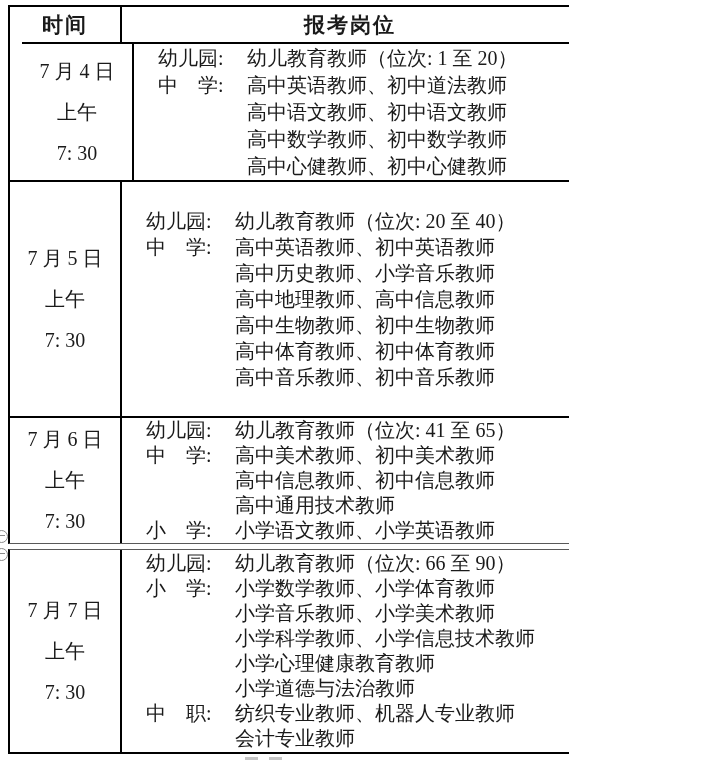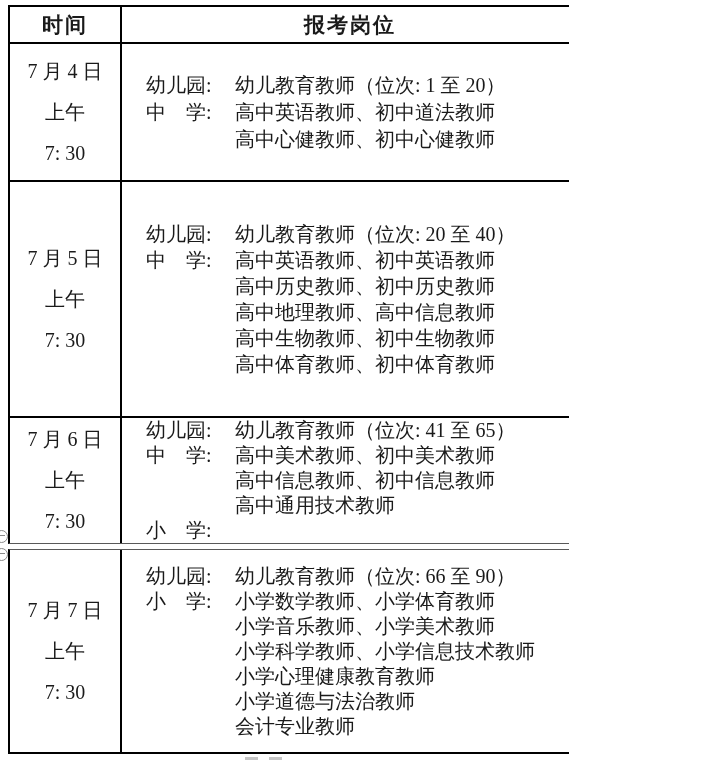--- a/index.html
+++ b/index.html
@@ -24,21 +24,21 @@
   }
   .seg {
     box-sizing: border-box;
     border: 2px solid #000000;
     background: #ffffff;
   }
   .seg1 { border-bottom: 1px solid #595959; }
   .seg2 { border-top: 1px solid #595959; margin-top: 5px; border-bottom-width: 2px; }
   .trow { display: flex; align-items: stretch; }
   .trow + .trow { border-top: 2px solid #000000; }
-  #seg1-rows .trow:first-child { border-top: 2px solid #000000; }
+  #seg1-rows .trow:first-child { border-top: 2px solid #000000; margin-left: 12px; }
   .cell { box-sizing: border-box; }
 
   
   .header-row { height: 35px; }
   .header-row .cell {
     display: flex;
     align-items: center;
     justify-content: center;
     font-weight: bold;
     font-size: 21px;
@@ -139,20 +139,25 @@
               <div class="pos-line">
                 <span class="pos-label">幼儿园:</span>
                 <span class="pos-text">幼儿教育教师（位次: 1 至 20）</span>
               </div>
               <div class="pos-line">
                 <span class="pos-label">中　学:</span>
                 <span class="pos-text">高中英语教师、初中道法教师</span>
               </div>
               <div class="pos-line">
                 <span class="pos-label"></span>
+                <span class="pos-text">高中语文教师、初中语文教师</span>
+              </div>
+              <div class="pos-line">
+                <span class="pos-label"></span>
+                <span class="pos-text">高中数学教师、初中数学教师</span>
               </div>
               <div class="pos-line">
                 <span class="pos-label"></span>
                 <span class="pos-text">高中心健教师、初中心健教师</span>
               </div>
             </div>
             <div class="cell c-remark"></div>
           </div>
           <div class="trow body-row row-1">
             <div class="cell c-time">
@@ -167,36 +172,37 @@
               </div>
               <div class="pos-line">
                 <span class="pos-label">中　学:</span>
                 <span class="pos-text">高中英语教师、初中英语教师</span>
               </div>
               <div class="pos-line">
                 <span class="pos-label"></span>
               </div>
               <div class="pos-line">
                 <span class="pos-label"></span>
-                <span class="pos-text">高中历史教师、初中历史教师</span>
+                <span class="pos-text">高中历史教师、小学音乐教师</span>
               </div>
               <div class="pos-line">
                 <span class="pos-label"></span>
                 <span class="pos-text">高中地理教师、高中信息教师</span>
               </div>
               <div class="pos-line">
                 <span class="pos-label"></span>
                 <span class="pos-text">高中生物教师、初中生物教师</span>
               </div>
               <div class="pos-line">
                 <span class="pos-label"></span>
                 <span class="pos-text">高中体育教师、初中体育教师</span>
               </div>
               <div class="pos-line">
                 <span class="pos-label"></span>
+                <span class="pos-text">高中音乐教师、初中音乐教师</span>
               </div>
             </div>
             <div class="cell c-remark"></div>
           </div>
           <div class="trow body-row row-2">
             <div class="cell c-time">
               <div class="time-line">7 月 6 日</div>
               <div class="time-line">上午</div>
               <div class="time-line">7: 30</div>
             </div>
@@ -212,20 +218,21 @@
               <div class="pos-line">
                 <span class="pos-label"></span>
                 <span class="pos-text">高中信息教师、初中信息教师</span>
               </div>
               <div class="pos-line">
                 <span class="pos-label"></span>
                 <span class="pos-text">高中通用技术教师</span>
               </div>
               <div class="pos-line">
                 <span class="pos-label">小　学:</span>
+                <span class="pos-text">小学语文教师、小学英语教师</span>
               </div>
             </div>
             <div class="cell c-remark"></div>
           </div>
         </div>
     </div>
 
     <div class="seg seg2">
       <div id="seg2-rows">
           <div class="trow body-row row-3">
@@ -251,20 +258,24 @@
                 <span class="pos-label"></span>
                 <span class="pos-text">小学科学教师、小学信息技术教师</span>
               </div>
               <div class="pos-line">
                 <span class="pos-label"></span>
                 <span class="pos-text">小学心理健康教育教师</span>
               </div>
               <div class="pos-line">
                 <span class="pos-label"></span>
                 <span class="pos-text">小学道德与法治教师</span>
+              </div>
+              <div class="pos-line">
+                <span class="pos-label">中　职:</span>
+                <span class="pos-text">纺织专业教师、机器人专业教师</span>
               </div>
               <div class="pos-line">
                 <span class="pos-label"></span>
                 <span class="pos-text">会计专业教师</span>
               </div>
             </div>
             <div class="cell c-remark"></div>
           </div>
         </div>
     </div>

